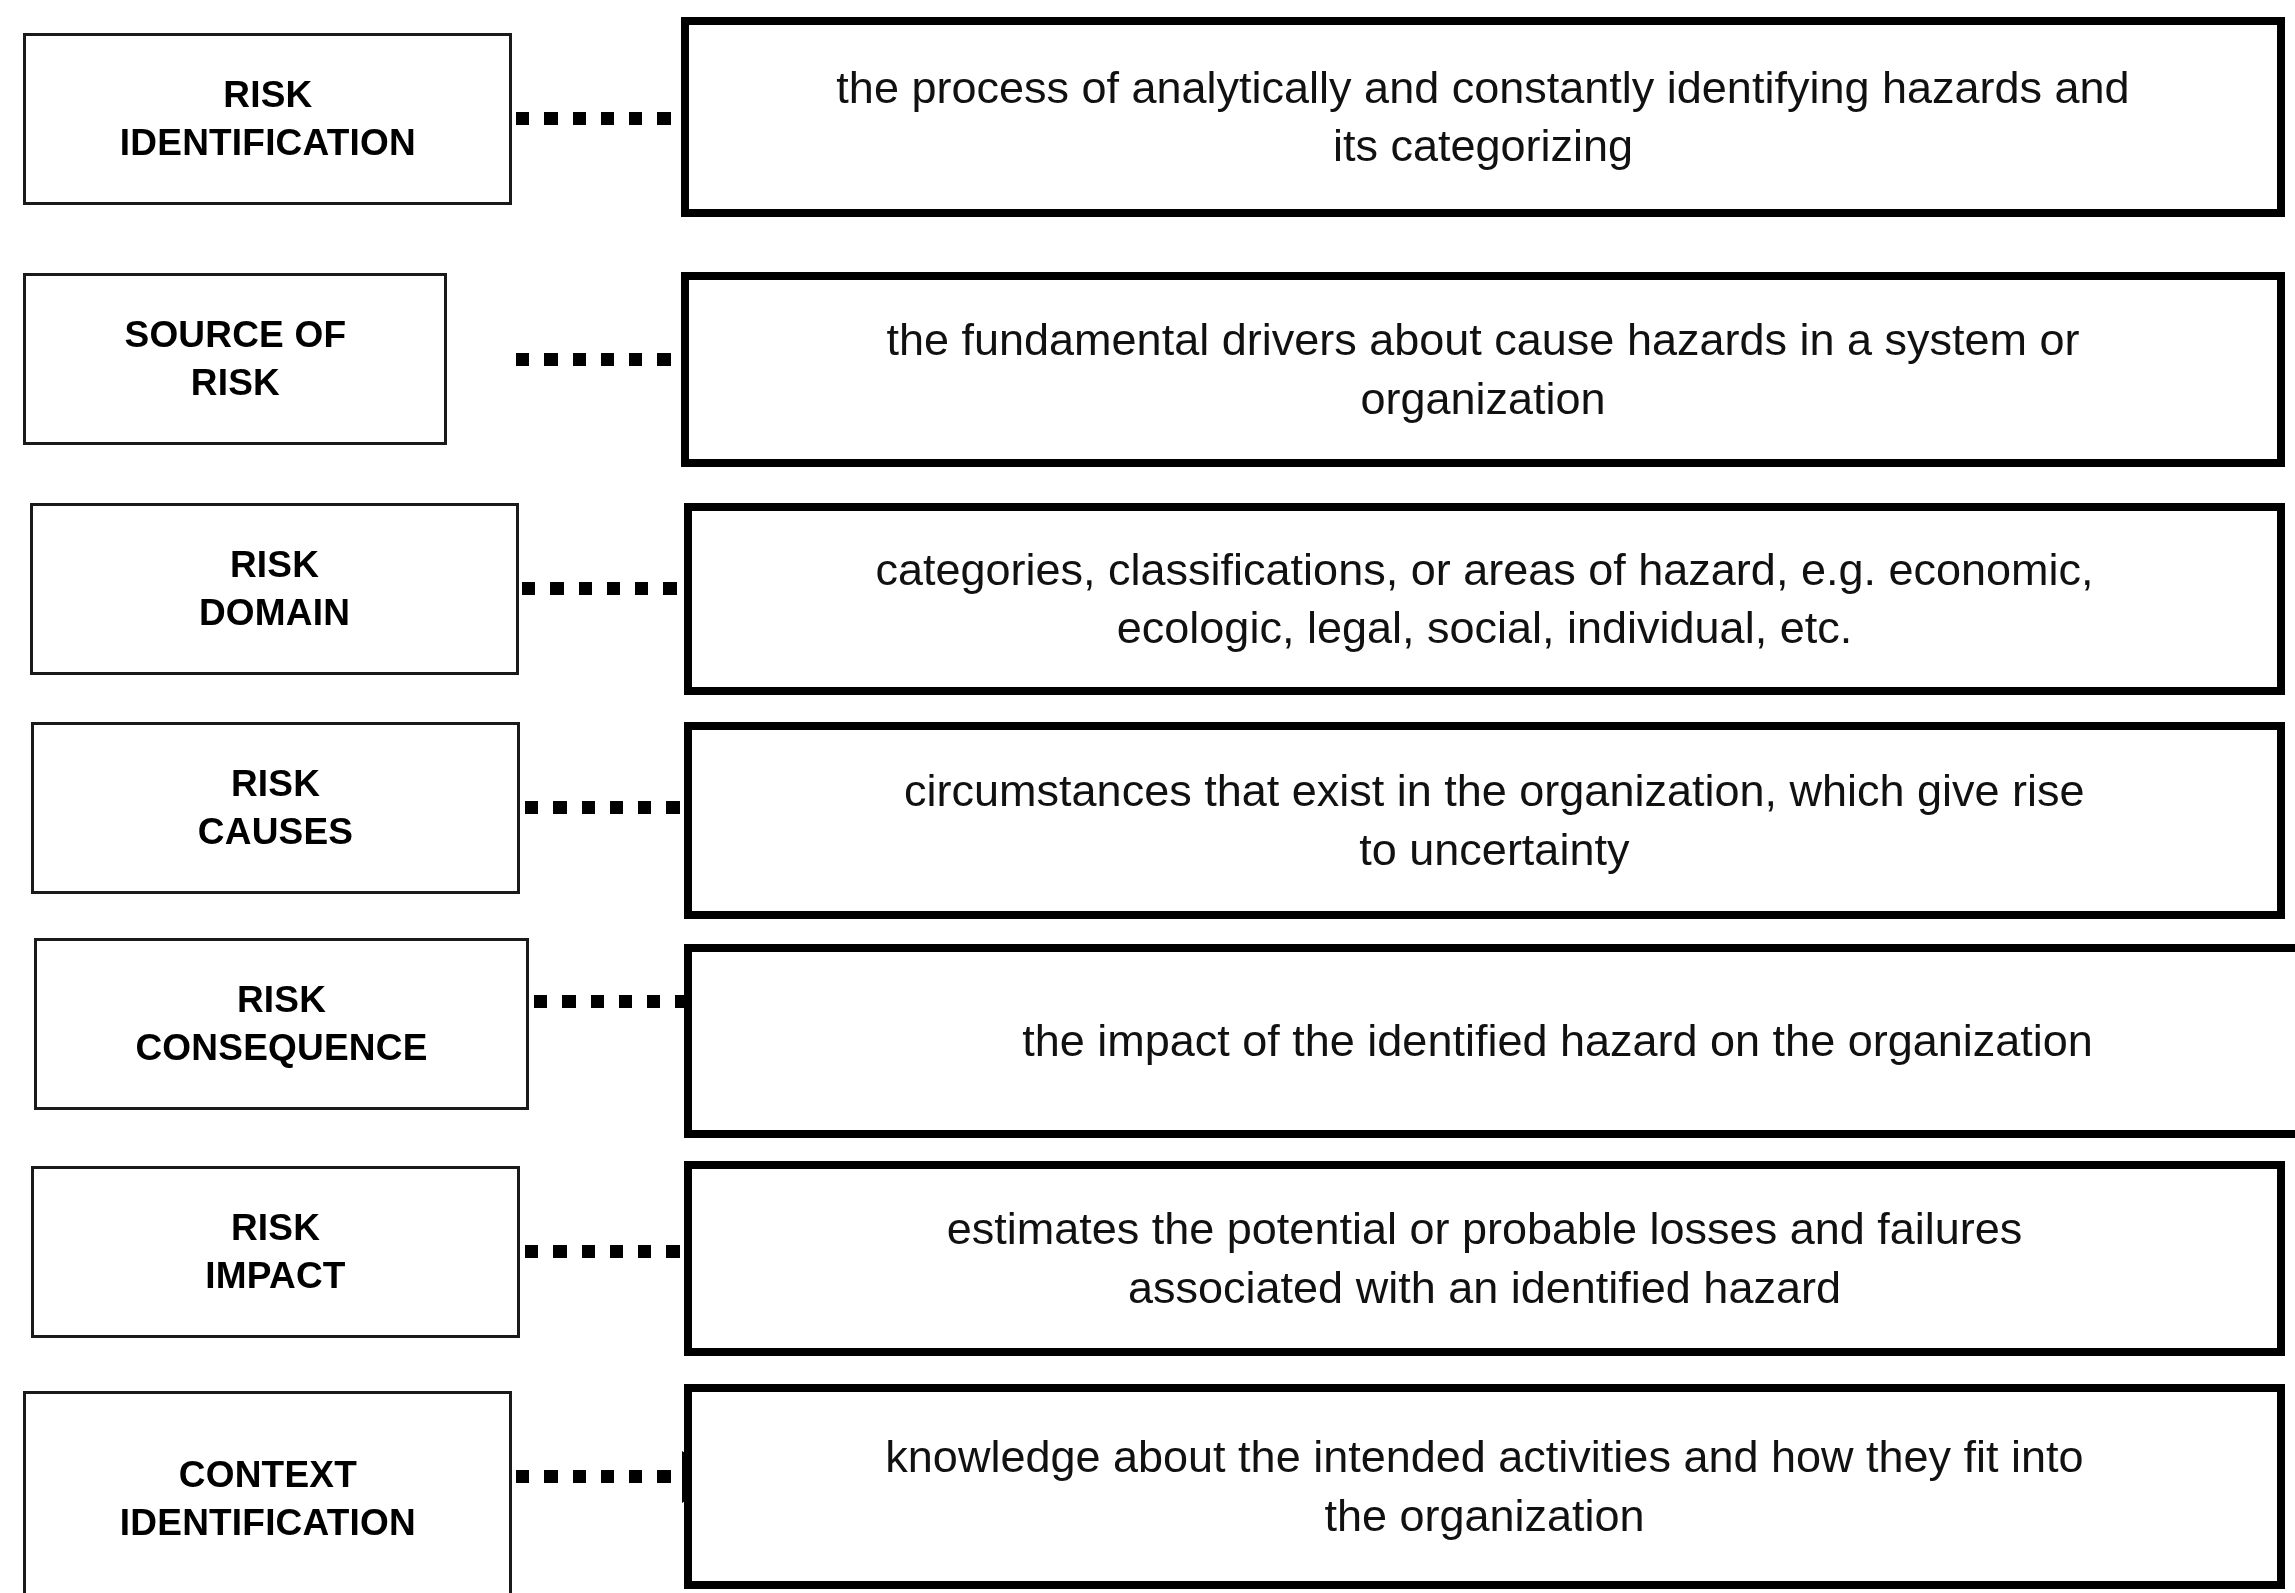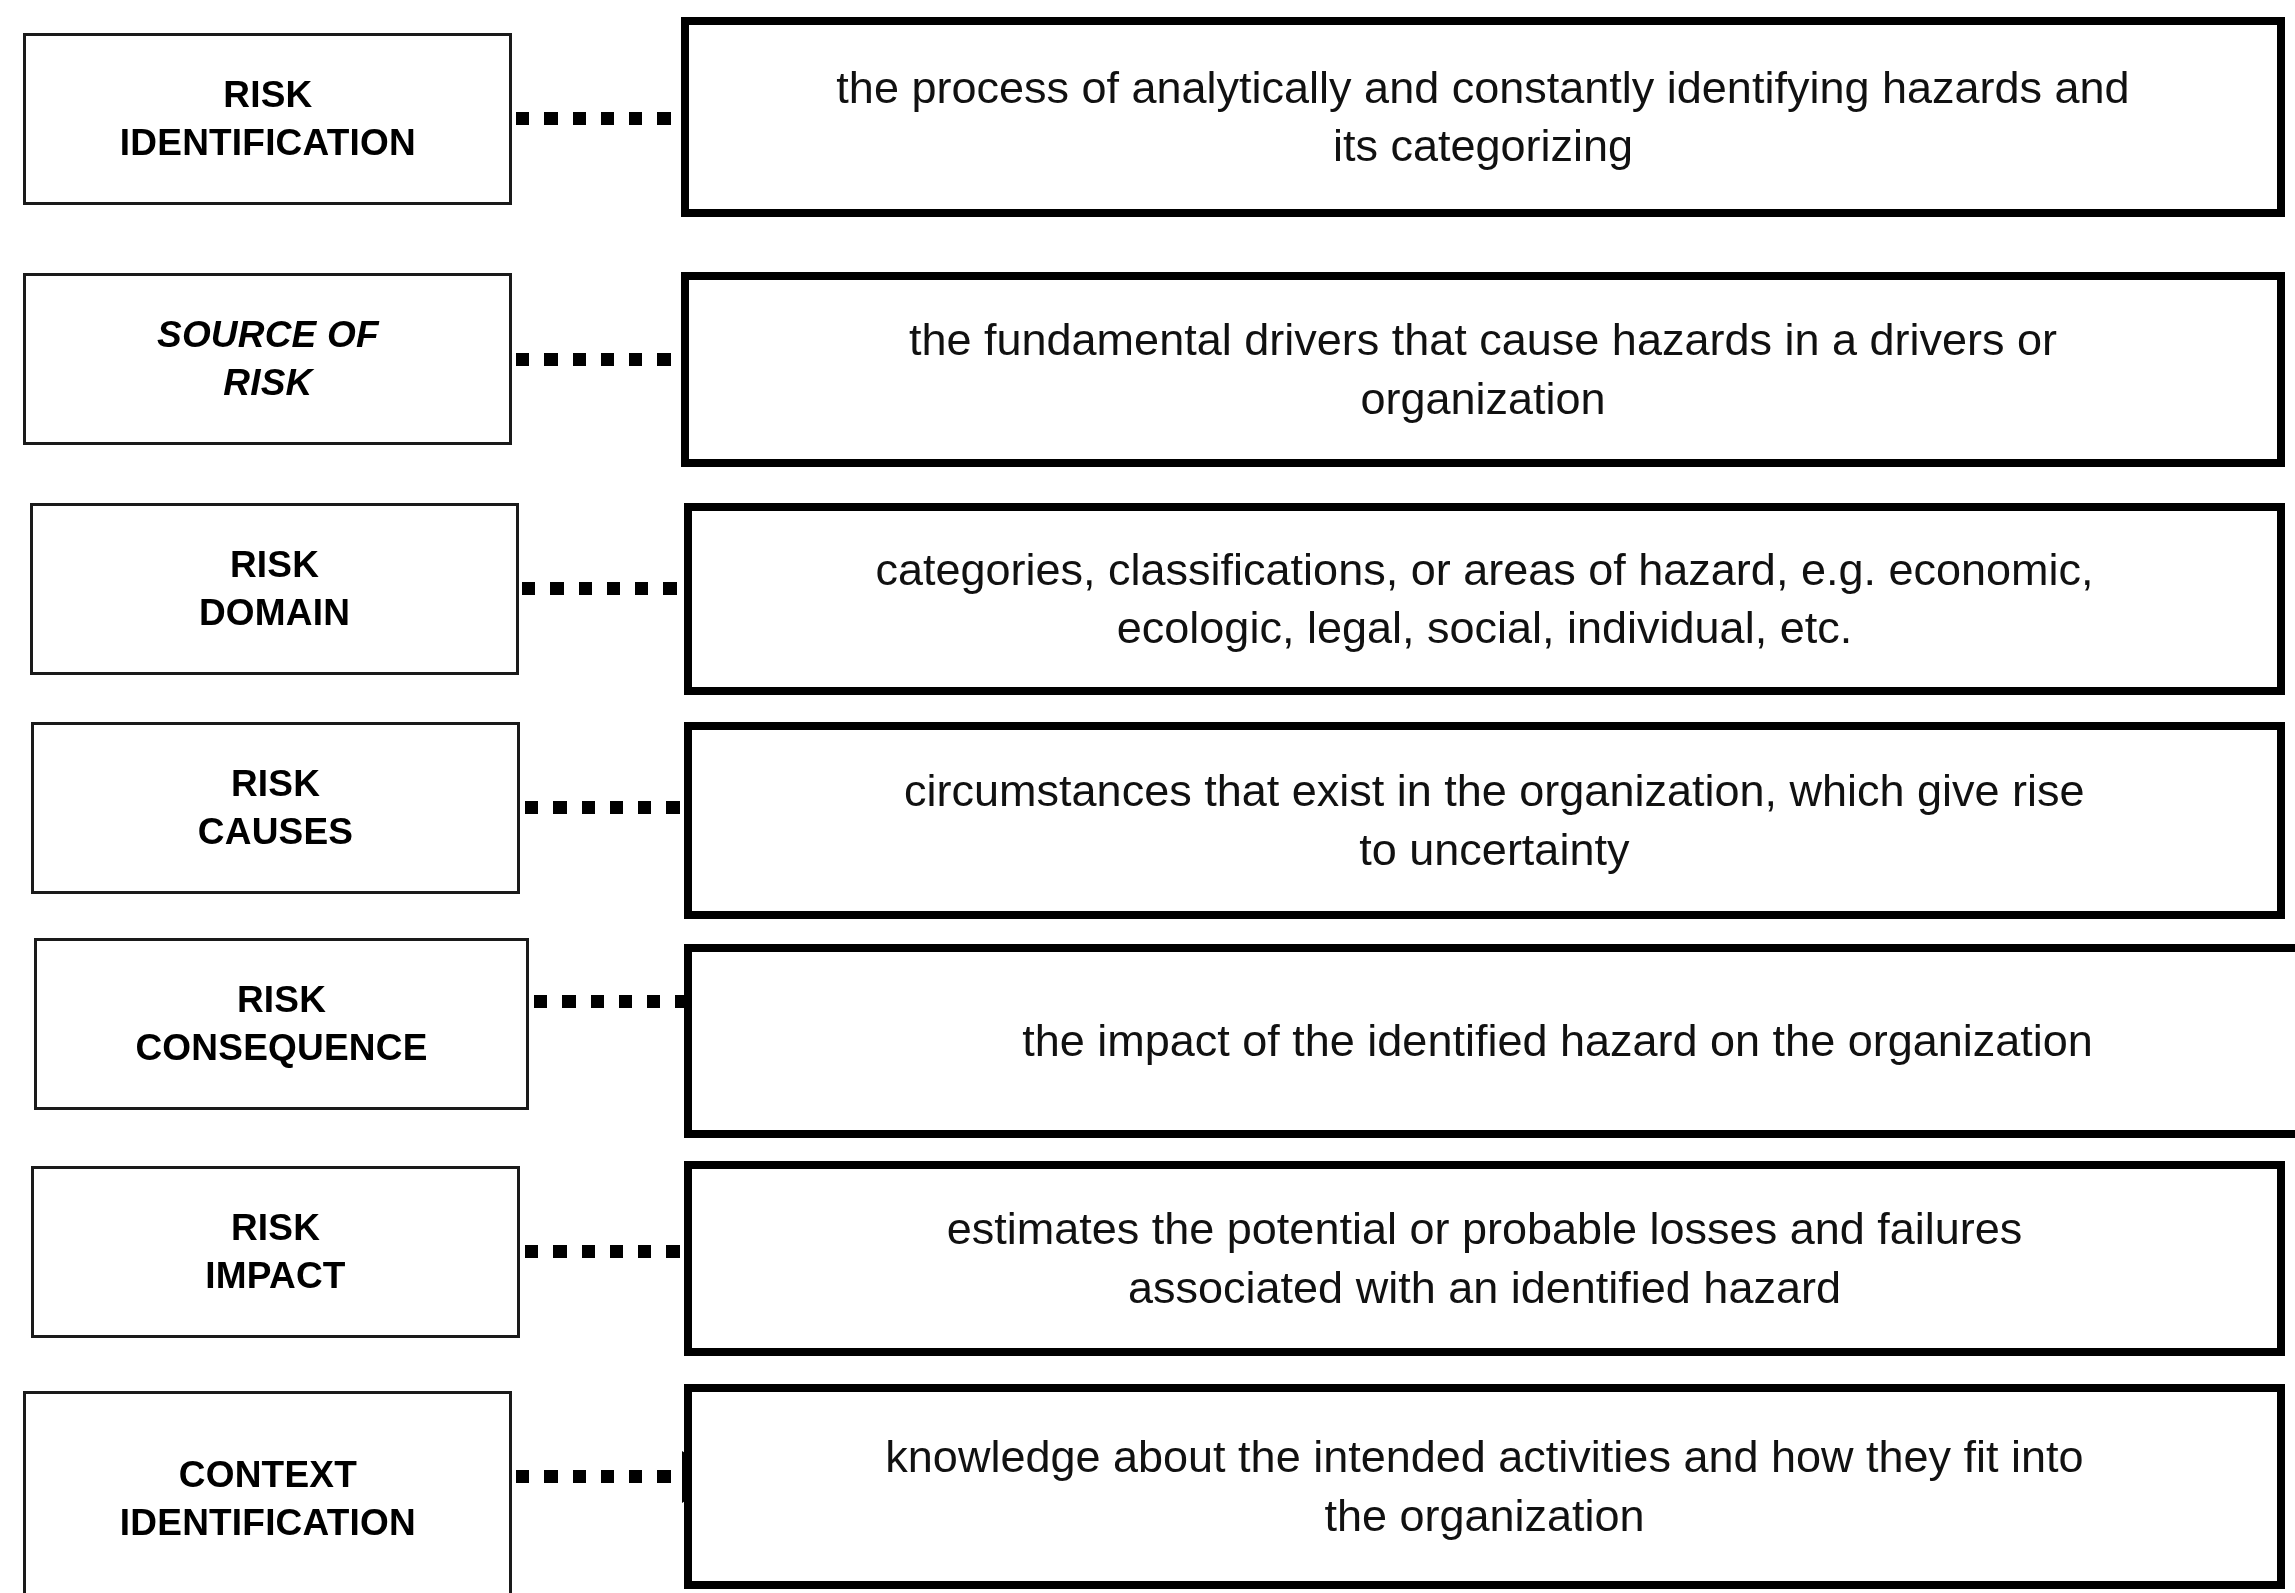--- a/index.html
+++ b/index.html
@@ -118,37 +118,37 @@
       </span>
       <span class="arrow-head"></span>
     </div>
     <div class="desc-box" style="left:681px; top:17px; width:1604px; height:200px;">
       <span class="desc-text">the process of analytically and constantly identifying hazards and
 its categorizing</span>
     </div>
   </div>
 
   <div class="row" style="top:0px;">
-    <div class="label-box" style="left:23.4px; top:273px; width:489px; height:172px;font-style:italic;">
+    <div class="label-box" style="left:23.4px; top:273px; width:424px; height:172px;">
       <span class="label-text">SOURCE OF
 RISK</span>
     </div>
     <div class="connector" style="left:516px; top:344px; width:160px;">
       <span class="dots">
         <span class="dot"></span>
         <span class="dot"></span>
         <span class="dot"></span>
         <span class="dot"></span>
         <span class="dot"></span>
         <span class="dot"></span>
       </span>
       <span class="arrow-head"></span>
     </div>
     <div class="desc-box" style="left:681px; top:272px; width:1604px; height:195px;">
-      <span class="desc-text">the fundamental drivers that cause hazards in a drivers or
+      <span class="desc-text">the fundamental drivers about cause hazards in a system or
 organization</span>
     </div>
   </div>
 
   <div class="row" style="top:0px;">
     <div class="label-box" style="left:30px; top:503px; width:489px; height:172px;">
       <span class="label-text">RISK
 DOMAIN</span>
     </div>
     <div class="connector" style="left:522px; top:573px; width:160px;">

